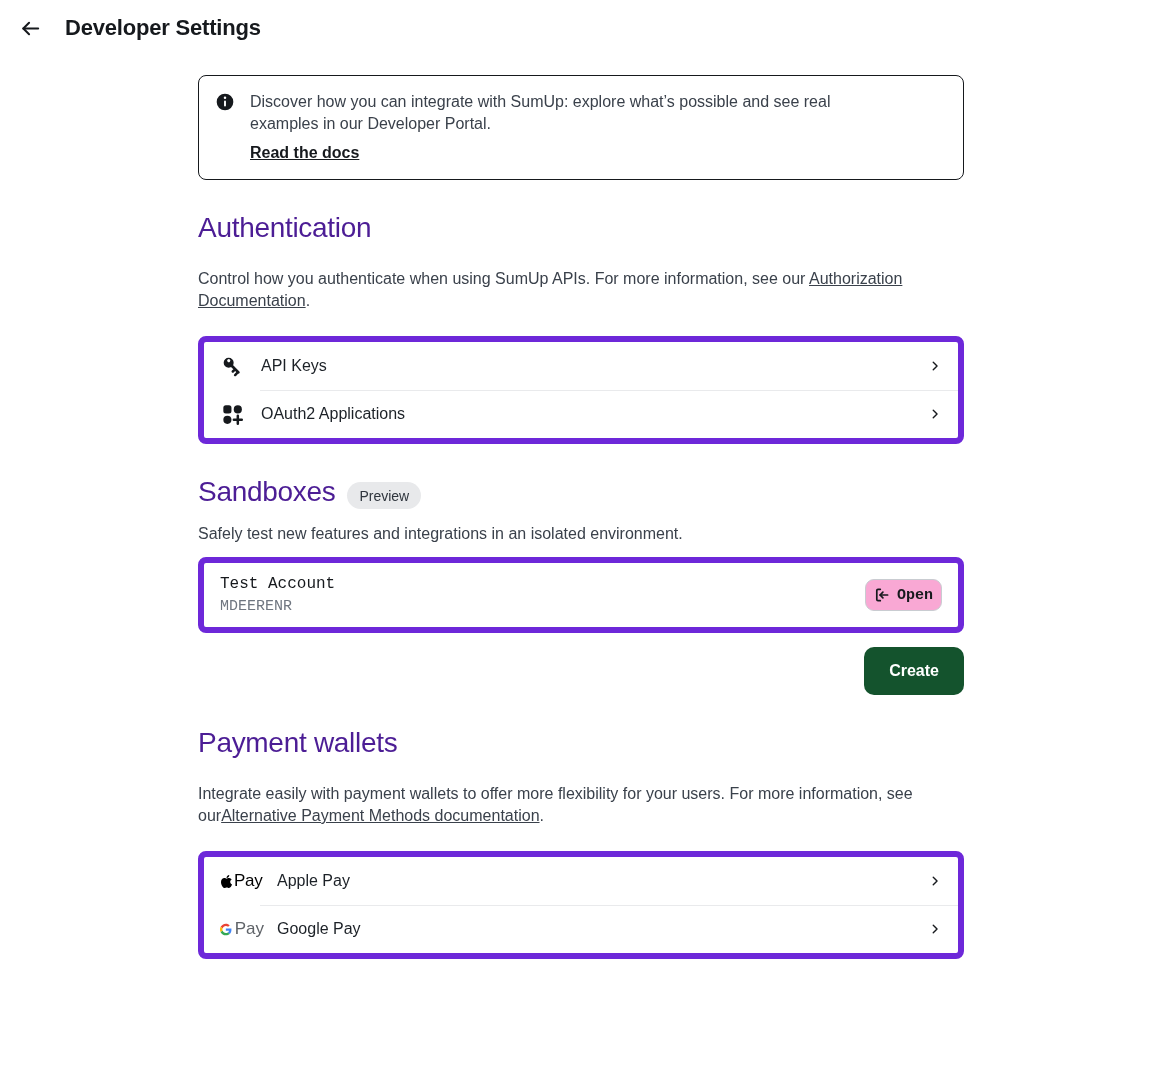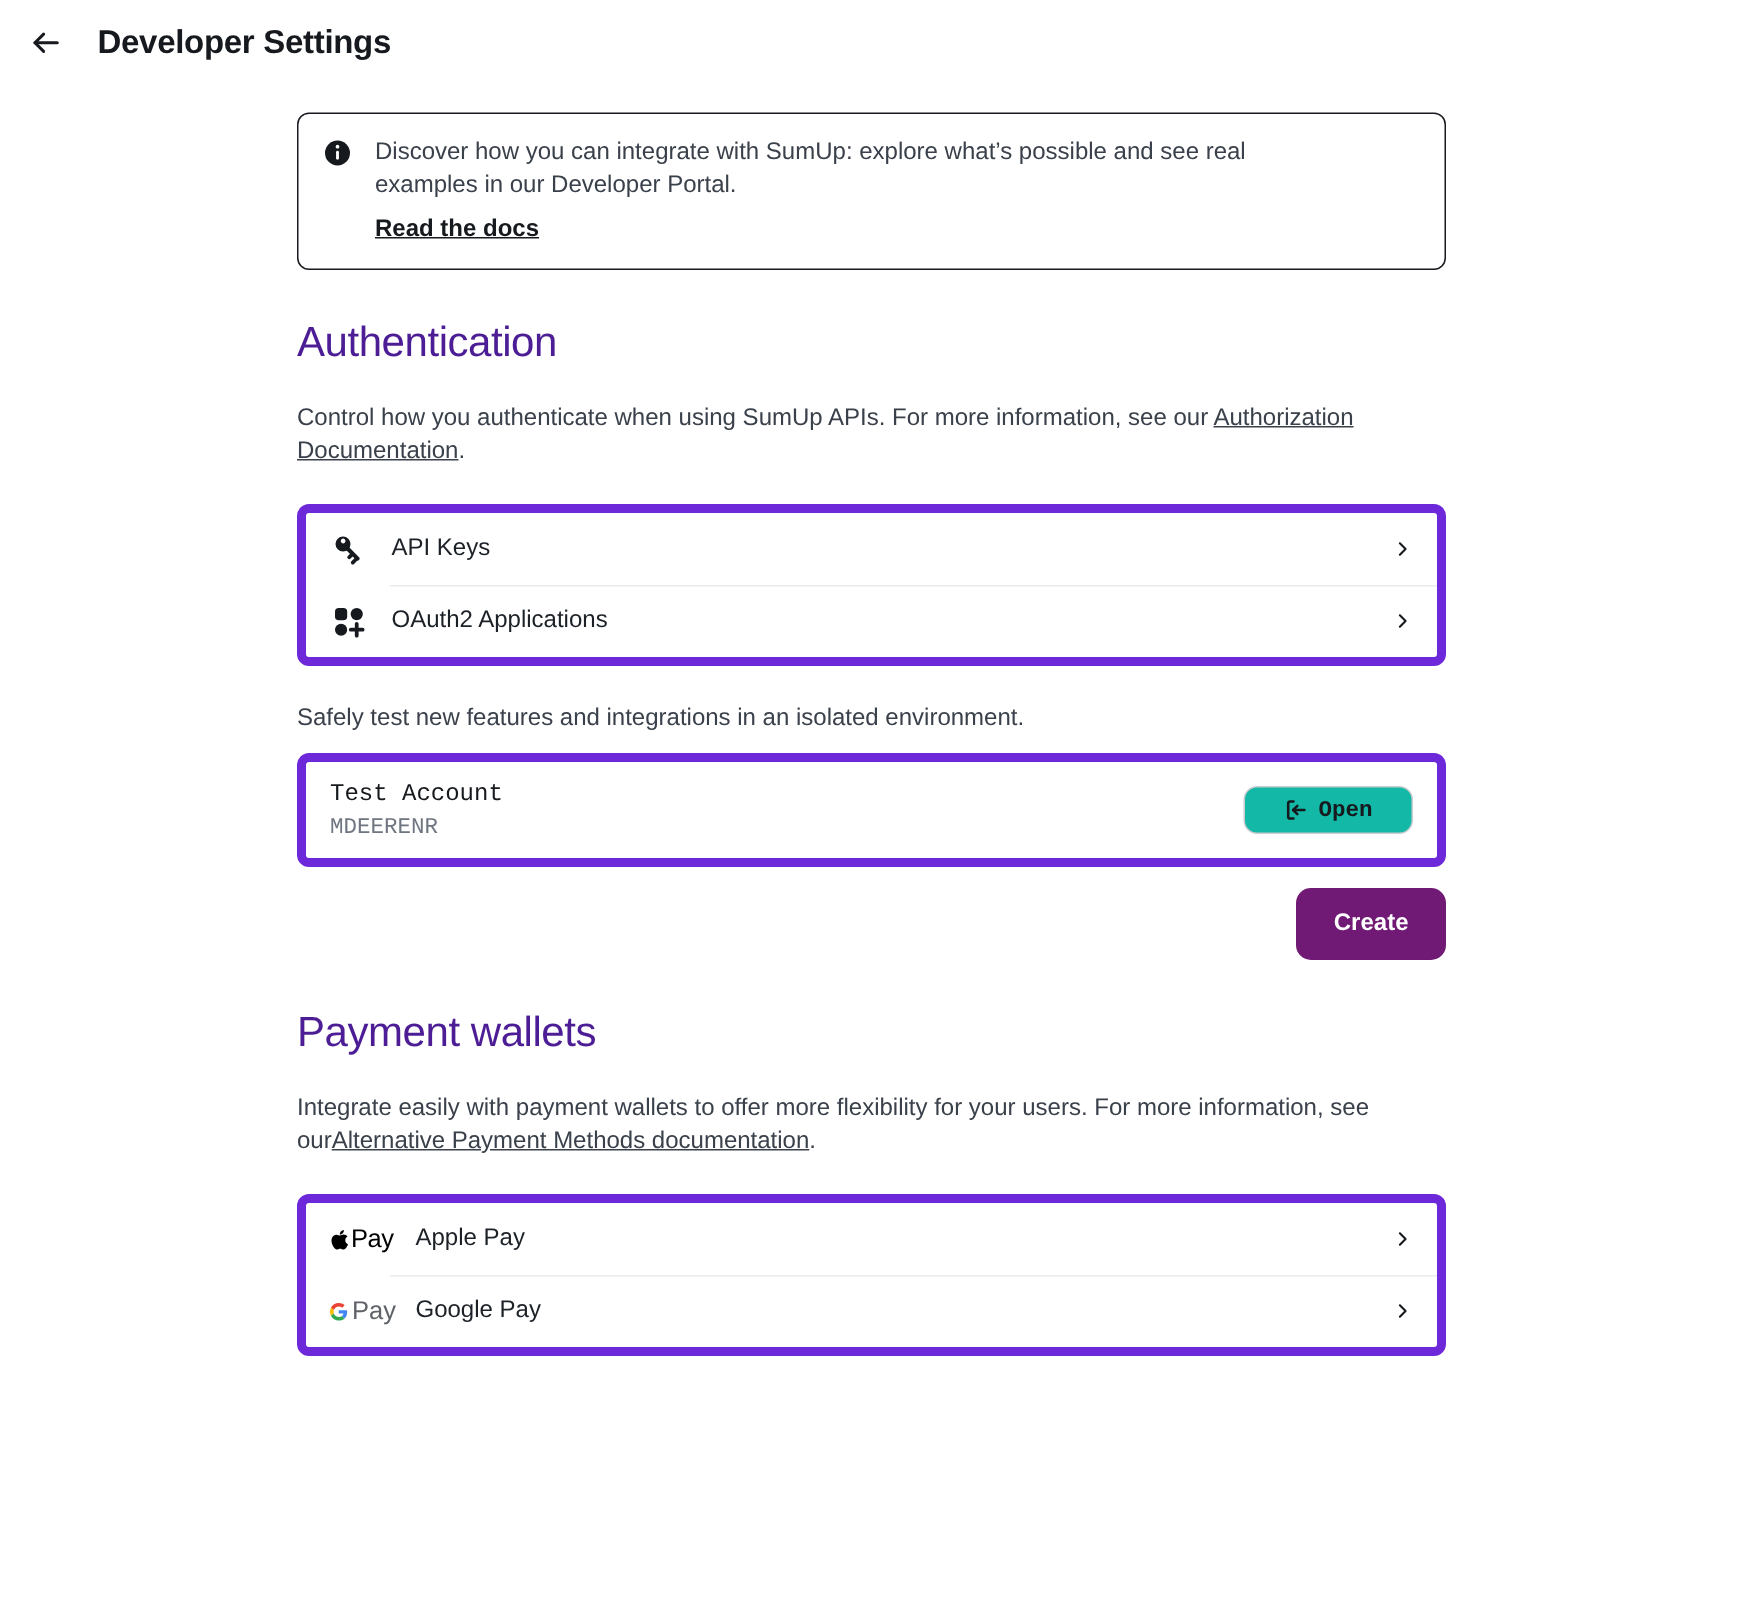--- a/index.html
+++ b/index.html
@@ -36,26 +36,26 @@
 
   .heading-row { display:flex; align-items:center; gap:12px; margin-top:32px; }
   .heading-row .section-heading { margin:0; }
   .badge { background:#e8e9eb; color:#2f353d; font-size:14px; font-weight:500; line-height:1;
     padding:7px 12px 6px; border-radius:999px; position:relative; top:3px; }
   .heading-row + .section-desc { margin-top:15px; }
 
   .account-card { display:flex; align-items:center; justify-content:space-between; padding:12px 16px; margin-top:12px;font-family:Liberation Mono, monospace; }
   .account-name { font-size:16px; color:#16191d; margin-bottom:5px; }
   .account-code { font-size:15px; color:#6f7680; }
-  .open-btn { display:flex; align-items:center; gap:7px; border:1px solid #c9ccd1; background:#14b8a6;
-    border-radius:9px; padding:0 26px; height:32px; font-size:15px; font-weight:700; color:#16191d;
+  .open-btn { display:flex; align-items:center; gap:7px; border:1px solid #c9ccd1; background:#f9a8d4;
+    border-radius:9px; padding:0 8px; height:32px; font-size:15px; font-weight:700; color:#16191d;
     font-family:inherit; cursor:pointer; }
 
   .create-row { display:flex; justify-content:flex-end; margin-top:14px; }
-  .create-btn { background:#701a75; color:#ffffff; border:none; border-radius:10px; padding:0 25px;
+  .create-btn { background:#14532d; color:#ffffff; border:none; border-radius:10px; padding:0 25px;
     height:48px; font-size:16px; font-weight:700; font-family:inherit; cursor:pointer; }
 
   .wallet-logo { width:44px; margin-right:13px; display:flex; align-items:center; }
   .applepay-text { font-size:17px; font-weight:500; color:#000; letter-spacing:-0.3px; margin-left:1px; }
   .googlepay-text { font-size:17px; font-weight:400; color:#5f6368; margin-left:3px; }
 </style>
 </head>
 <body>
 
 <header class="header">
@@ -120,20 +120,24 @@
       </span>
       <span class="row-label">OAuth2 Applications</span>
       <span class="chevron">
         <svg width="14" height="14" viewBox="0 0 24 24" fill="none" stroke="currentColor" stroke-width="2.4" stroke-linecap="round" stroke-linejoin="round">
             <path d="M9 5.5l6.5 6.5L9 18.5"></path>
           </svg>
       </span>
     </div>
   </div>
 
+  <div class="heading-row">
+    <h2 class="section-heading">Sandboxes</h2>
+    <span class="badge">Preview</span>
+  </div>
   <p class="section-desc">Safely test new features and integrations in an isolated environment.</p>
 
   <div class="card account-card">
     <div>
       <div class="account-name">Test Account</div>
       <div class="account-code">MDEERENR</div>
     </div>
     <button class="open-btn">
       <span style="display:flex;">
         <svg width="16" height="16" viewBox="0 0 16 16" fill="none" stroke="currentColor" stroke-width="1.7" stroke-linecap="round" stroke-linejoin="round">

